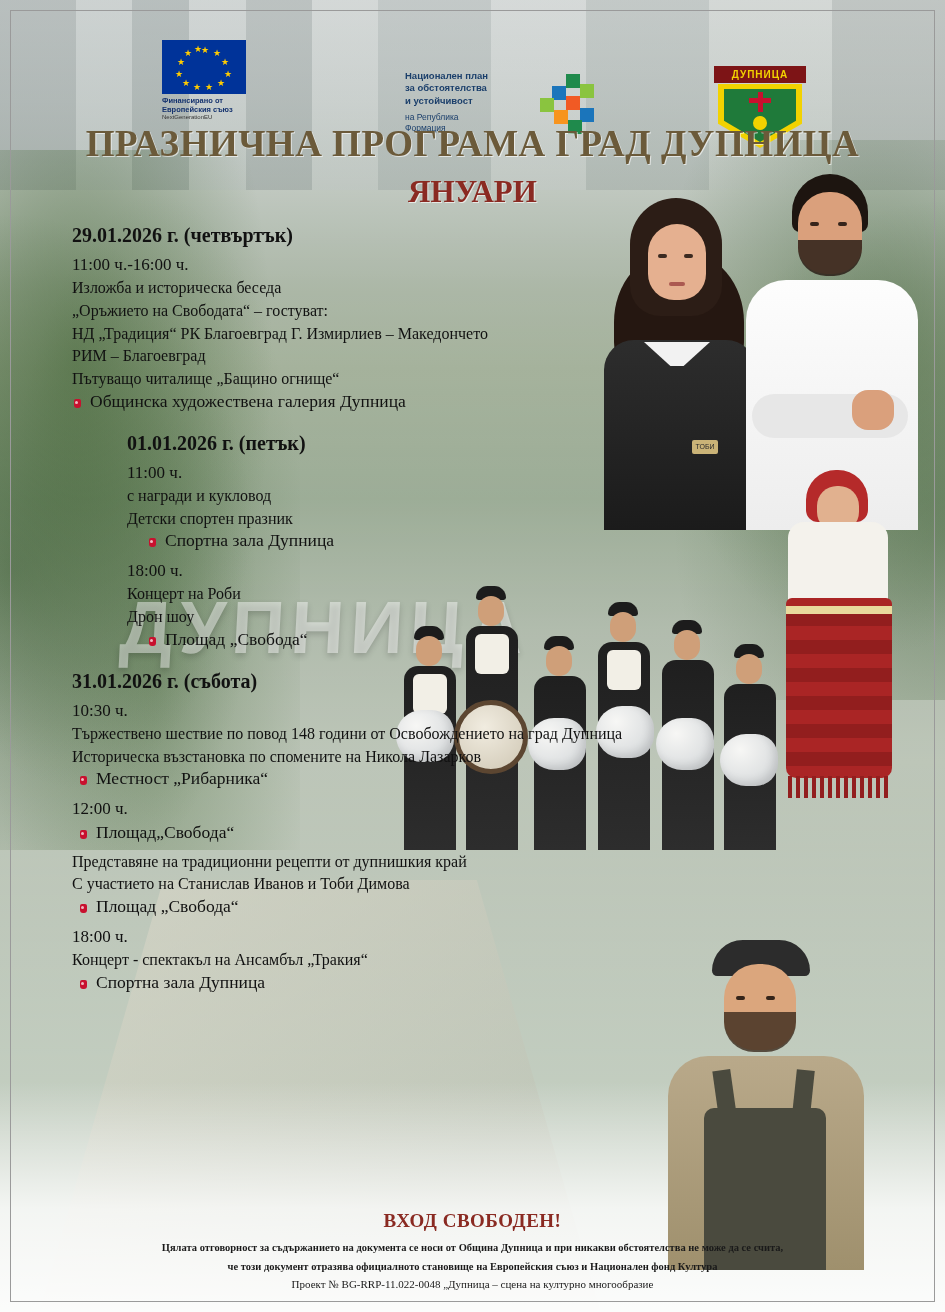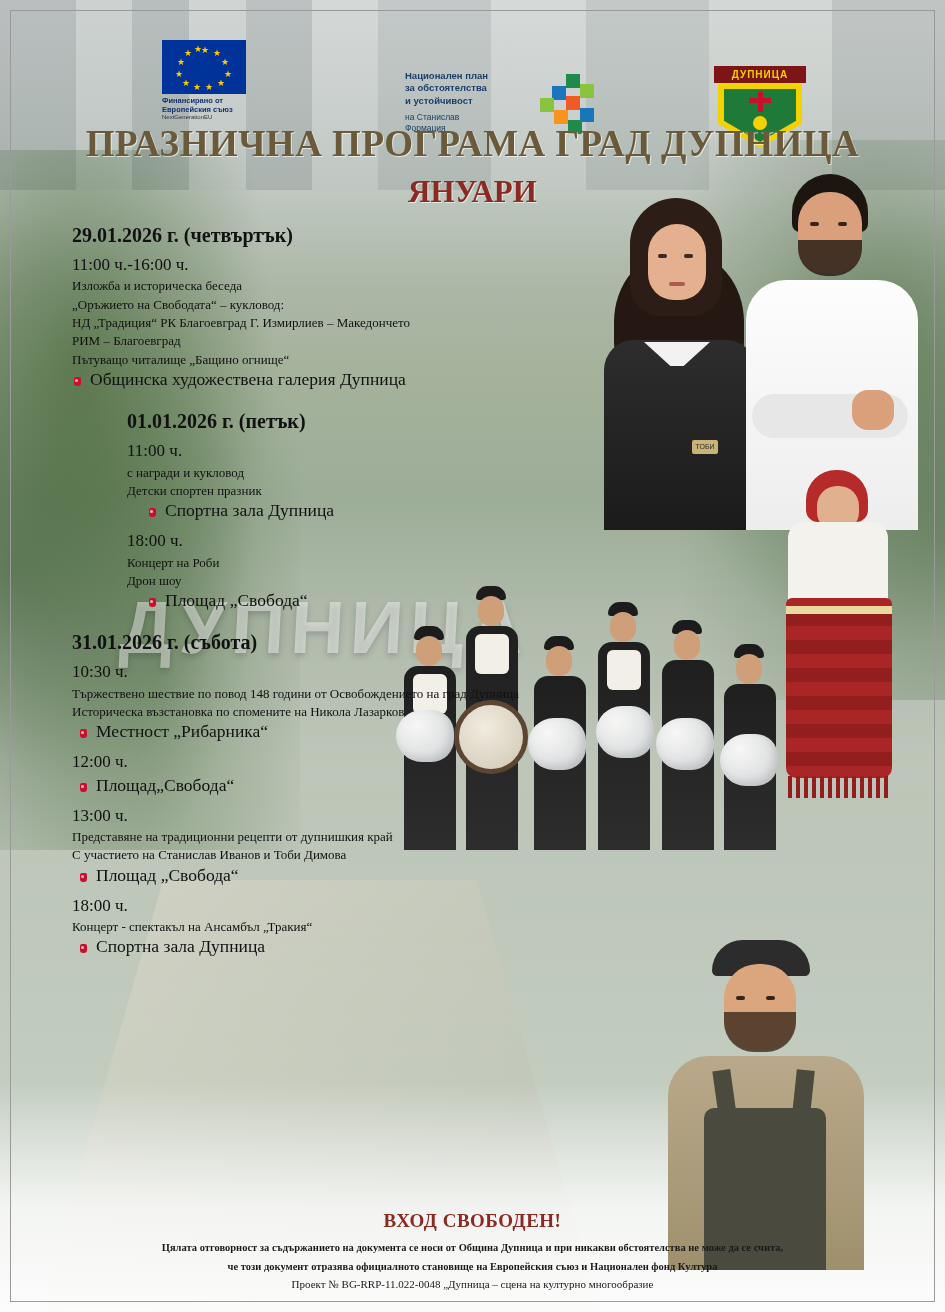--- a/index.html
+++ b/index.html
@@ -185,21 +185,21 @@
     color: #111;
   }
   .day { margin-bottom: 2px; }
   .day-date {
     font-size: 20px; font-weight: bold;
     padding: 2px 0 6px 0;
   }
   .indent-1 { padding-left: 0; }
   .indent-2 { padding-left: 55px; }
   .line {
-    font-size: 13px;
+    font-size: 16px;
     line-height: 1.42;
     white-space: nowrap;
   }
   .time { font-size: 17px; }
   .venue {
     font-size: 17.5px;
     padding-left: 18px;
     position: relative;
   }
   .venue .bullet {
@@ -442,21 +442,21 @@
         <div>Европейския съюз</div>
         <div class="small">NextGenerationEU</div>
       </div>
     </div>
 
     <div class="np-logo">
       <div class="np-text">
         <div>Национален план</div>
         <div>за обстоятелства</div>
         <div>и устойчивост</div>
-        <div class="sub" style="margin-top:5px">на Станислав</div>
+        <div class="sub" style="margin-top:5px">на Република</div>
         <div class="sub">Формация</div>
       </div>
       <div class="np-mark">
         <i style="left:26px;top:0;background:#1f8a4c;"></i>
         <i style="left:40px;top:10px;background:#8ac43f;"></i>
         <i style="left:12px;top:12px;background:#1b75bb;"></i>
         <i style="left:26px;top:22px;background:#f15a24;"></i>
         <i style="left:0;top:24px;background:#8ac43f;"></i>
         <i style="left:40px;top:34px;background:#1b75bb;"></i>
         <i style="left:14px;top:36px;background:#f7941e;"></i>
@@ -564,21 +564,21 @@
     <div class="overall"></div>
   </div>
 
   <div class="program">
 
     <div class="day indent-1">
       <div class="day-date">29.01.2026 г. (четвъртък)</div>
       <div>
         <div class="line time">11:00 ч.-16:00 ч.</div>
         <div class="line">Изложба и историческа беседа</div>
-        <div class="line">„Оръжието на Свободата“ – кукловод:</div>
+        <div class="line">„Оръжието на Свободата“ – гостуват:</div>
         <div class="line">НД „Традиция“ РК Благоевград Г. Измирлиев – Македончето</div>
         <div class="line">РИМ – Благоевград</div>
         <div class="line">Пътуващо читалище „Бащино огнище“</div>
         <div class="venue">
           <span class="bullet"></span>
           <span>Общинска художествена галерия Дупница</span>
         </div>
       </div>
     </div>
 
@@ -626,21 +626,20 @@
       <div>
         <div class="line time">12:00 ч.</div>
         <div class="venue" style="padding-left:24px">
           <span class="bullet" style="left:8px"></span>
           <span>Площад„Свобода“</span>
         </div>
       </div>
       <div class="gap-sm"></div>
 
       <div>
-        <div class="line time">13:00 ч.</div>
         <div class="line">Представяне на традиционни рецепти от дупнишкия край</div>
         <div class="line">С участието на Станислав Иванов и Тоби Димова</div>
         <div class="venue" style="padding-left:24px">
           <span class="bullet" style="left:8px"></span>
           <span>Площад „Свобода“</span>
         </div>
       </div>
       <div class="gap-sm"></div>
 
       <div>

